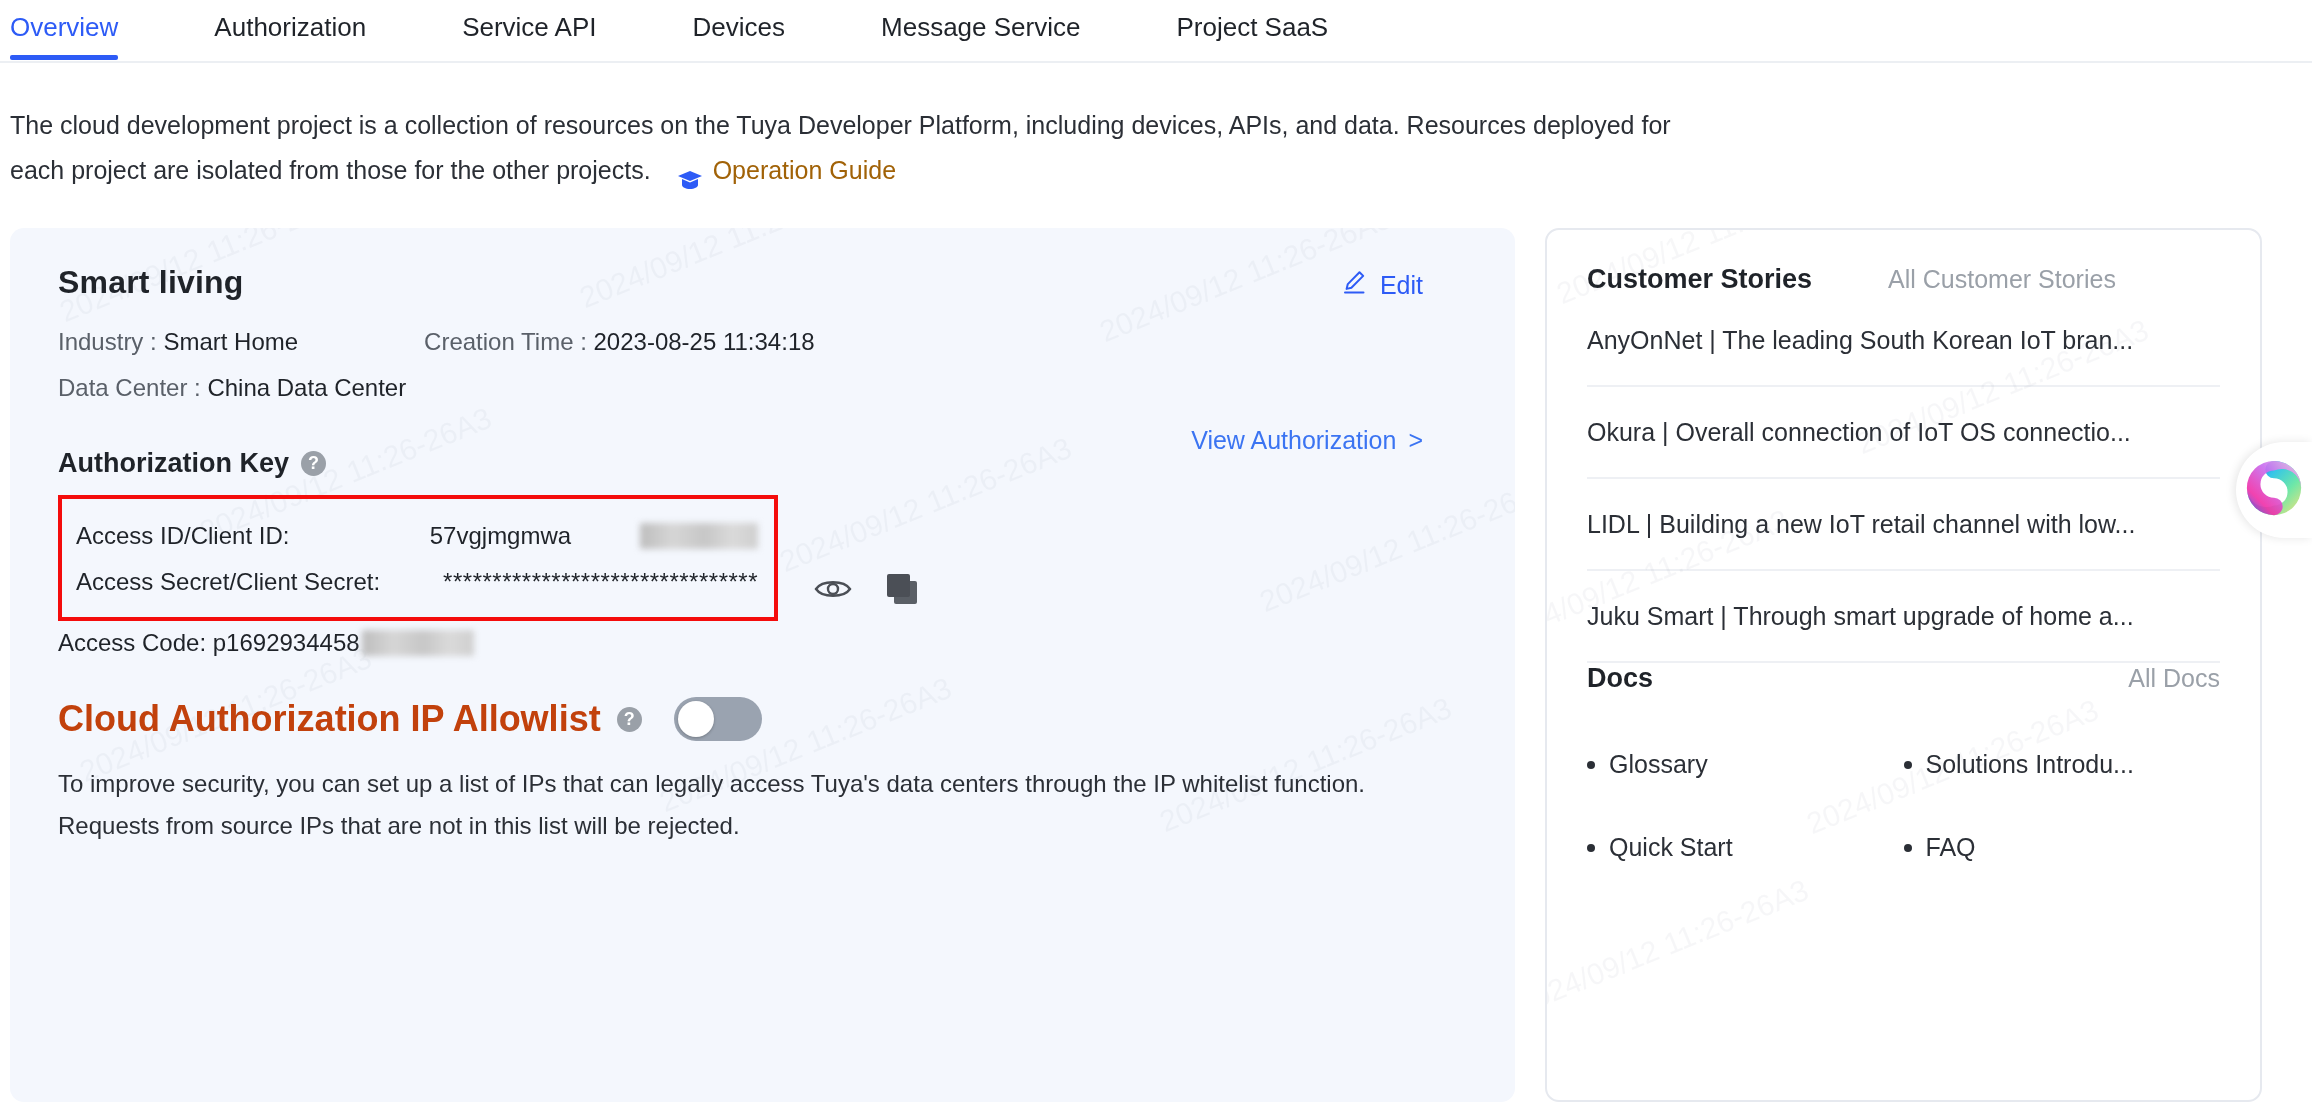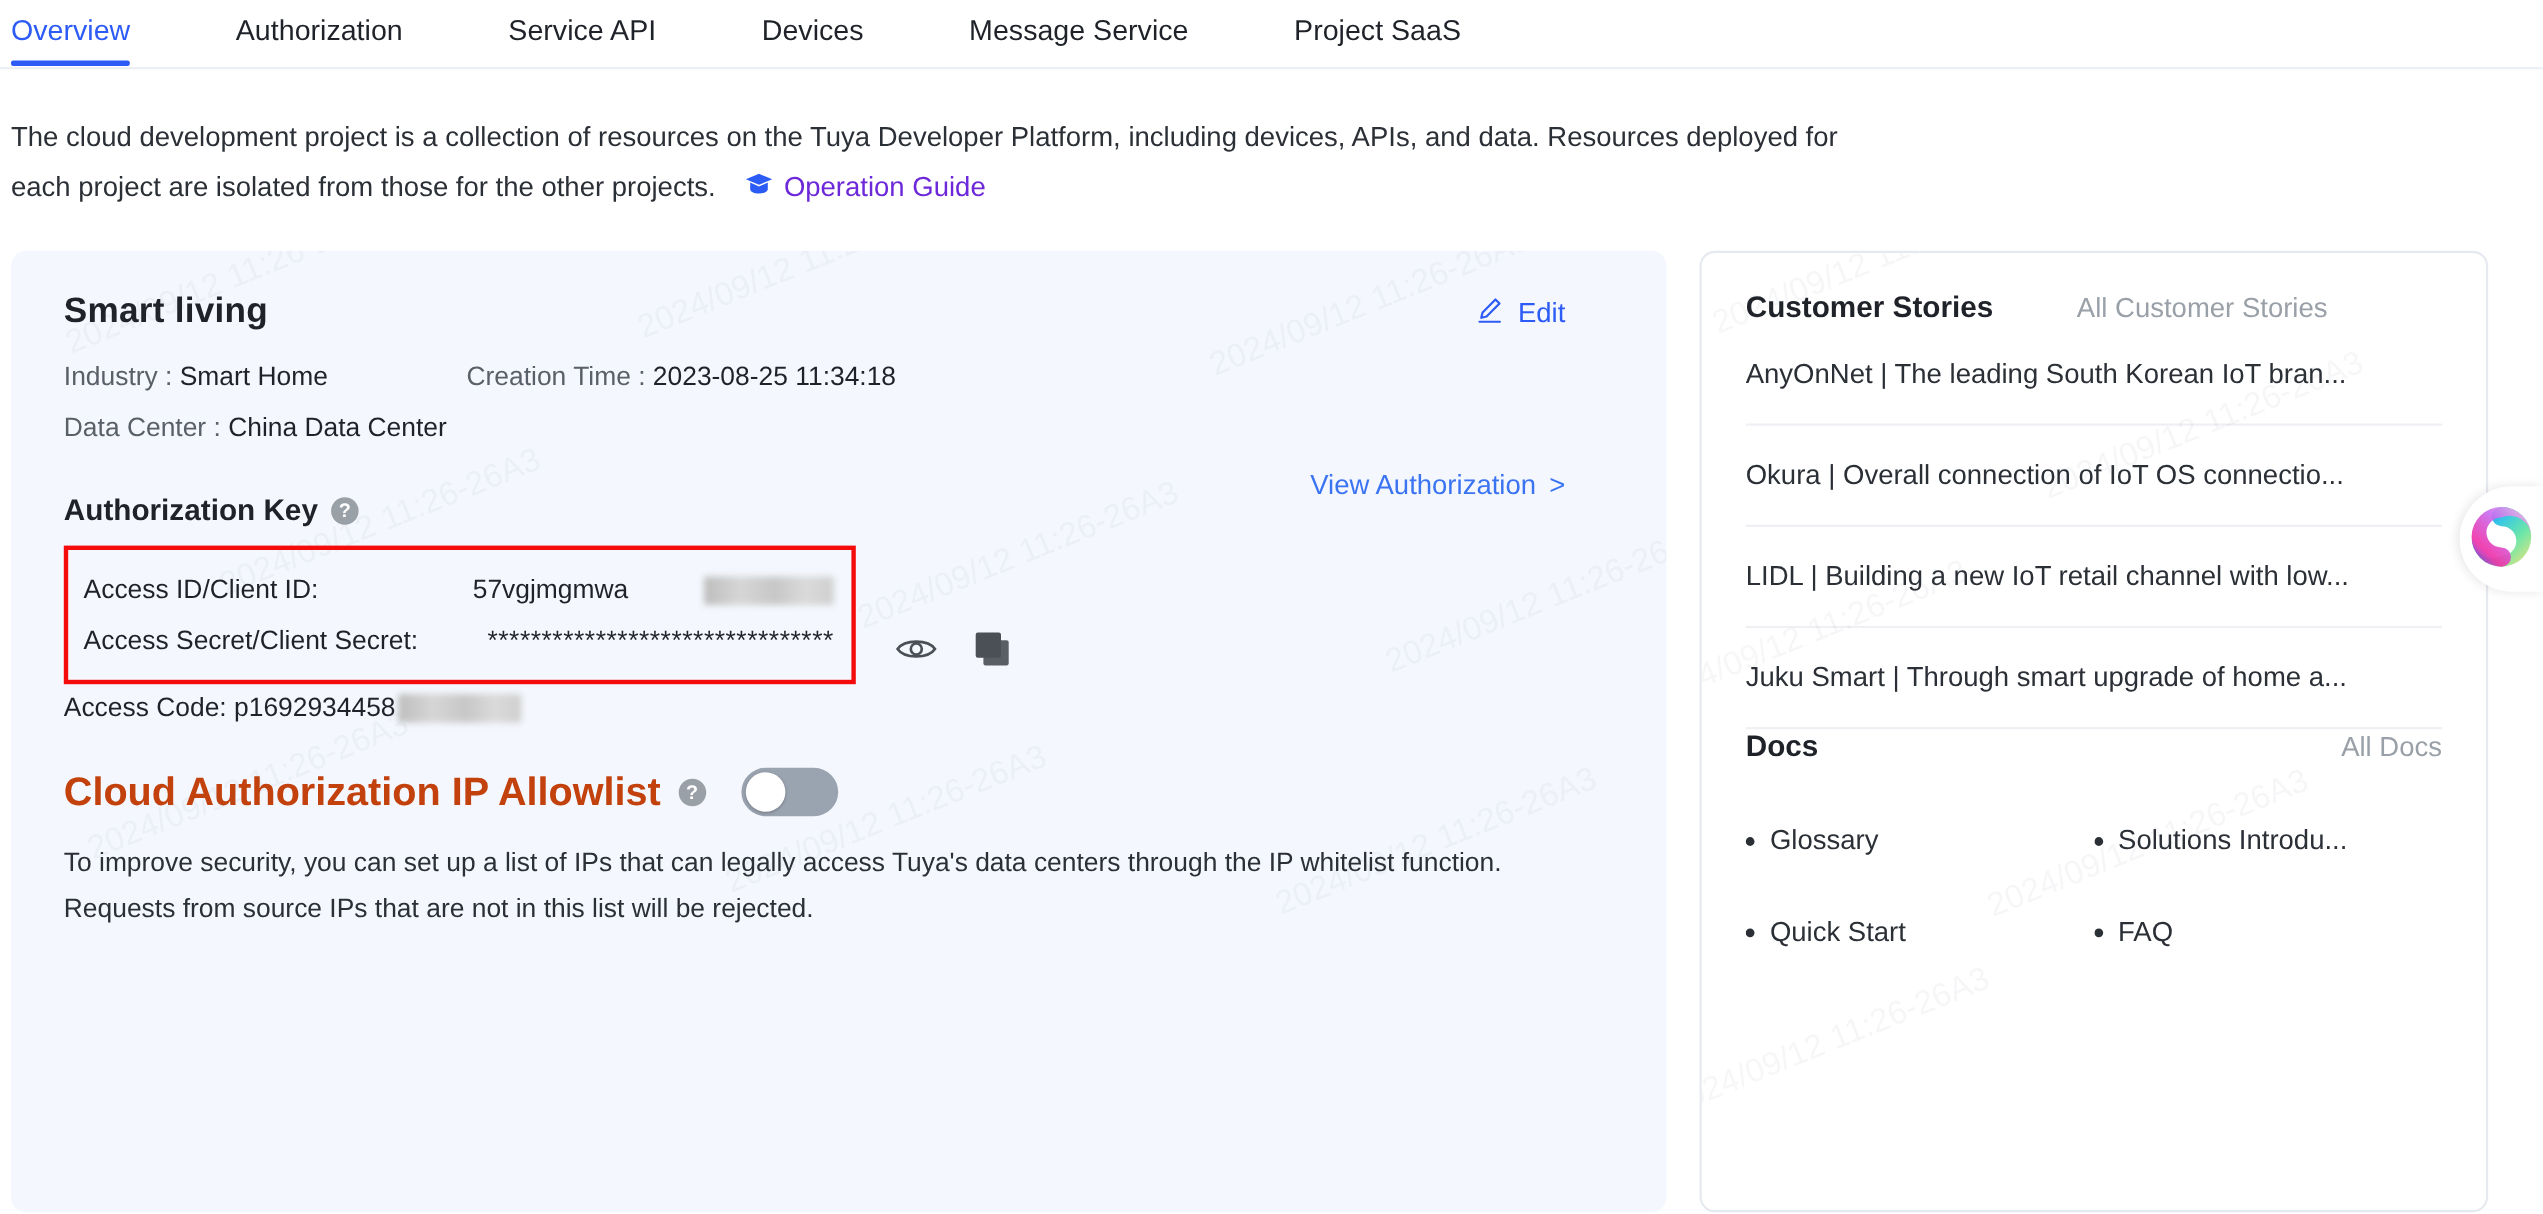--- a/index.html
+++ b/index.html
@@ -45,22 +45,23 @@
   .intro {
     padding: 40px 10px 0 10px;
     font-size: 25px;
     line-height: 45px;
     color: #2b2f36;
     max-width: 2000px;
   }
   .intro-line2 { display: flex; align-items: center; gap: 0; }
   .guide-link {
     display: inline-flex;
+    align-items: center;
     gap: 10px;
-    color: #6d28d9;
+    color: #a16207;
     margin-left: 26px;
     cursor: pointer;
     font-size: 25px;
   }
   .cap-icon { display: inline-block; width: 26px; height: 22px; }
 
   
   .content {
     position: absolute;
     top: 228px; left: 0; right: 0;

